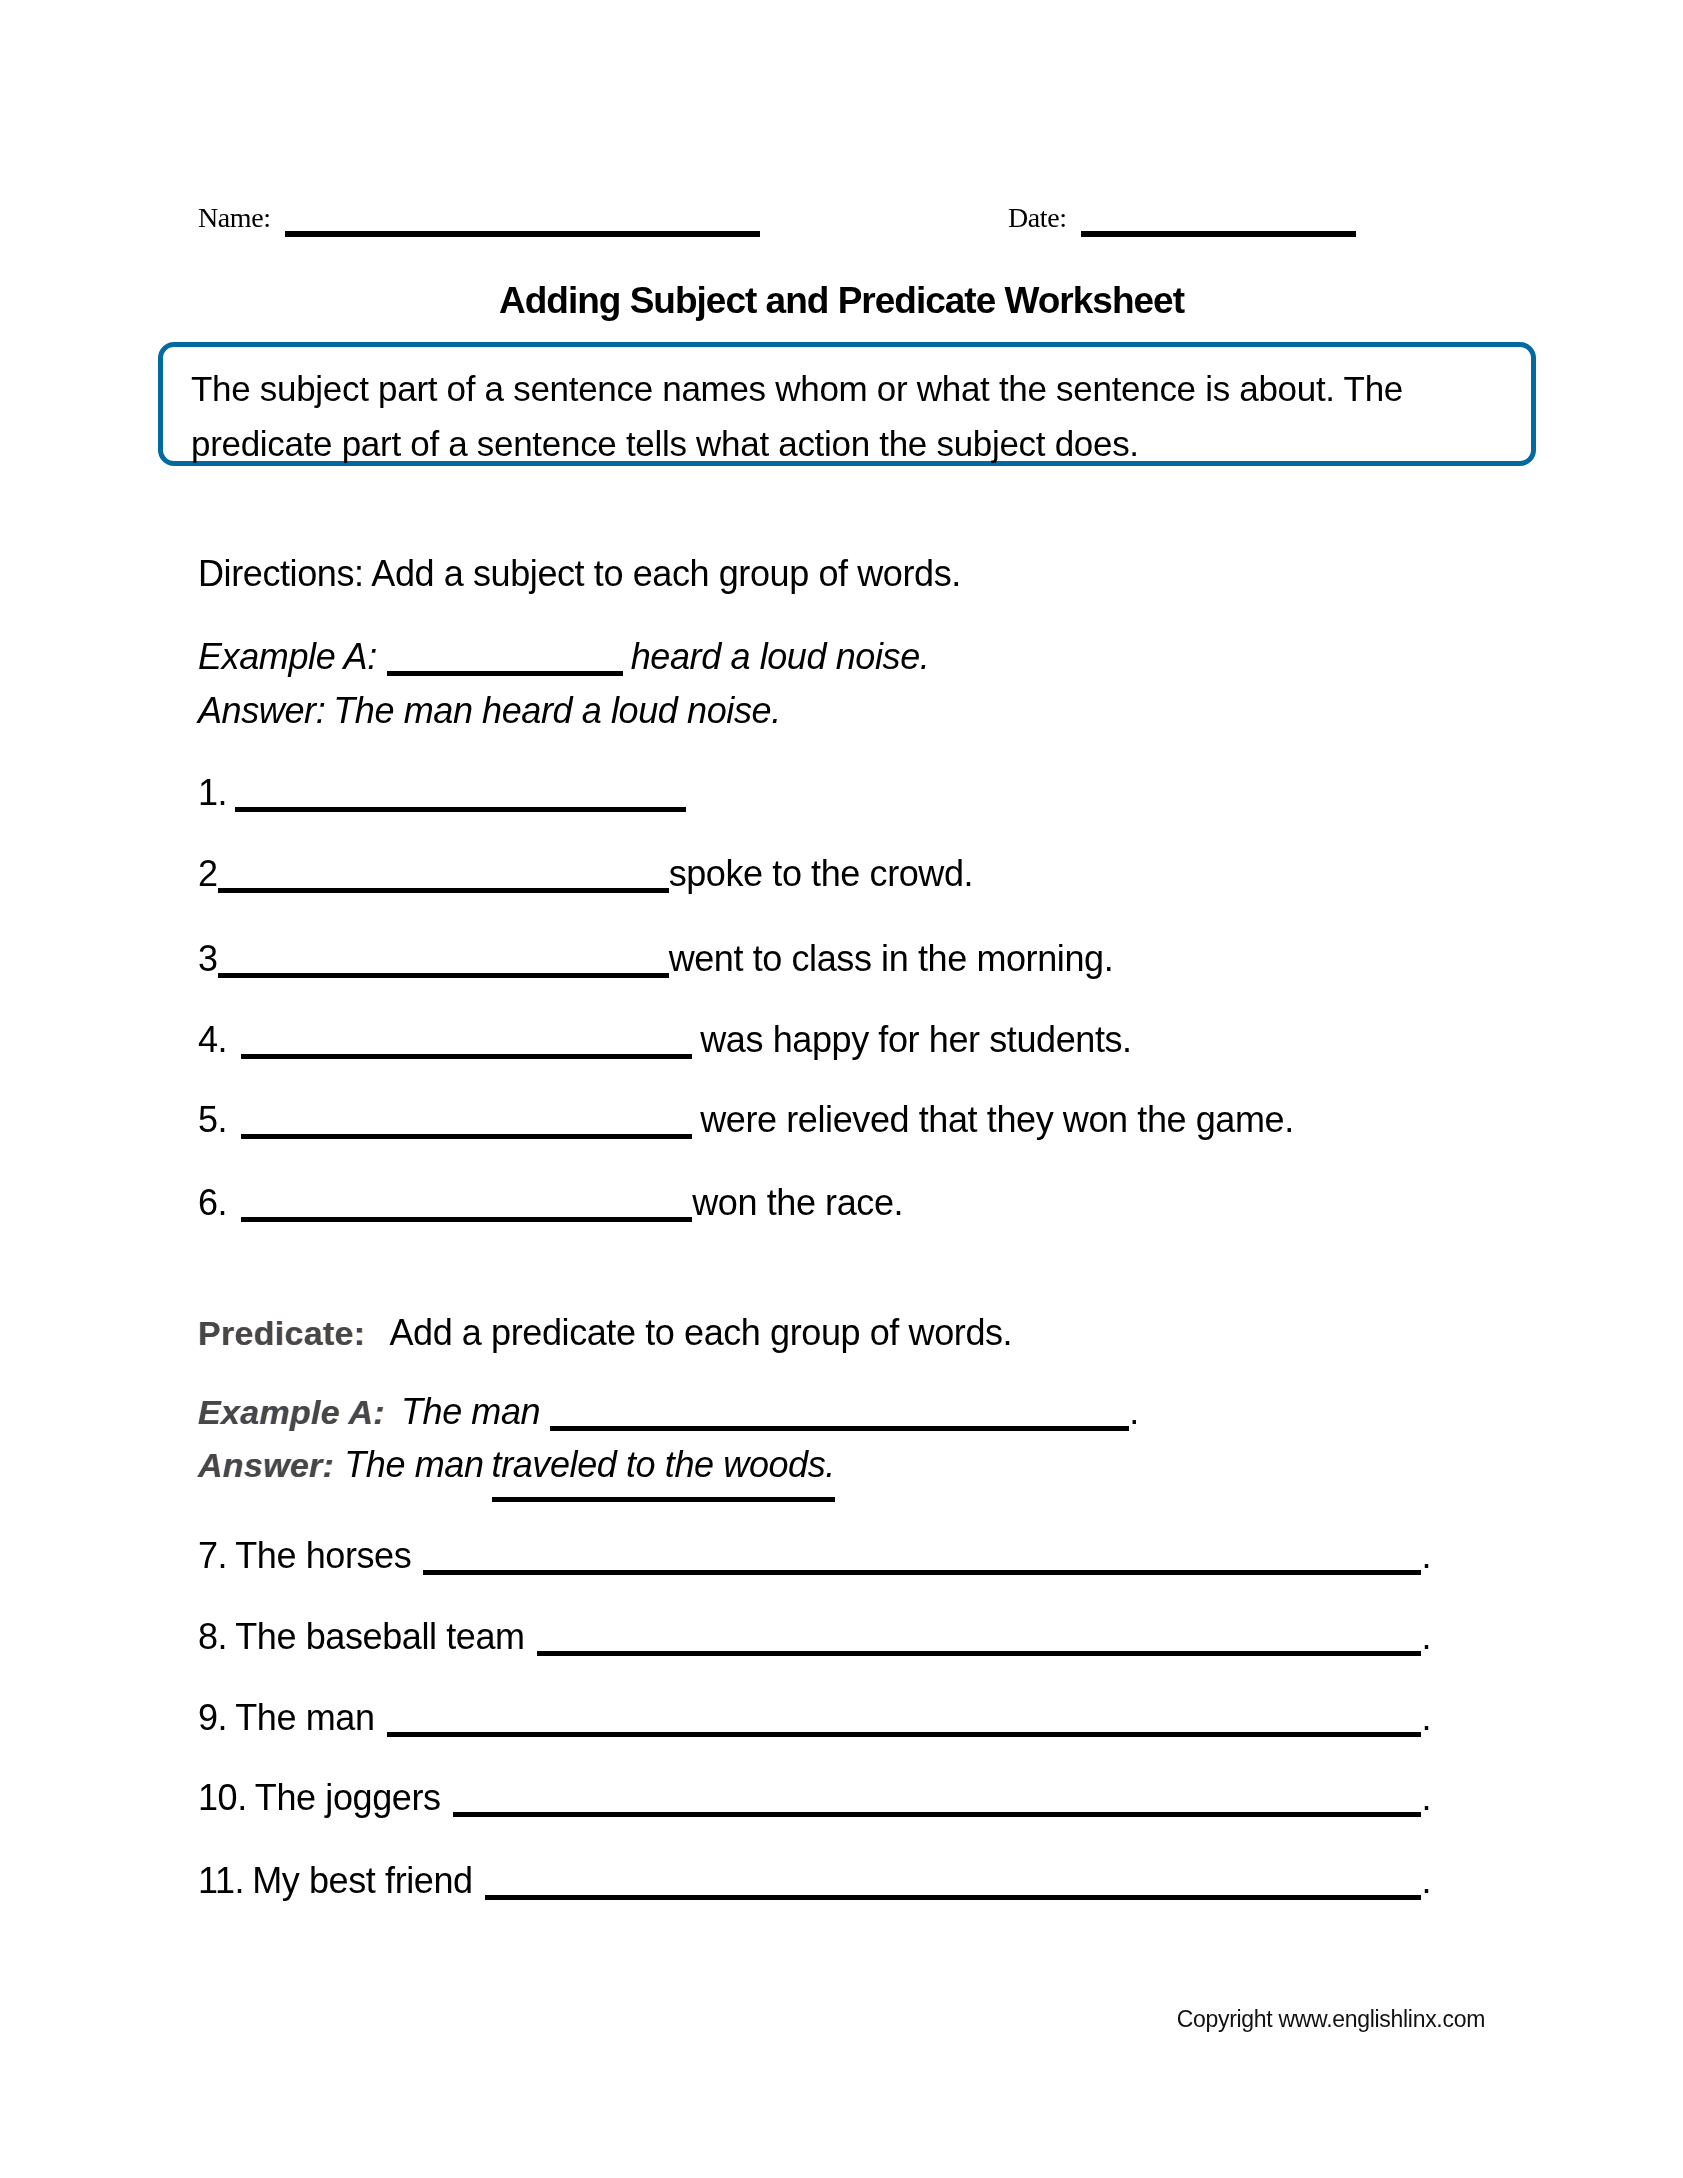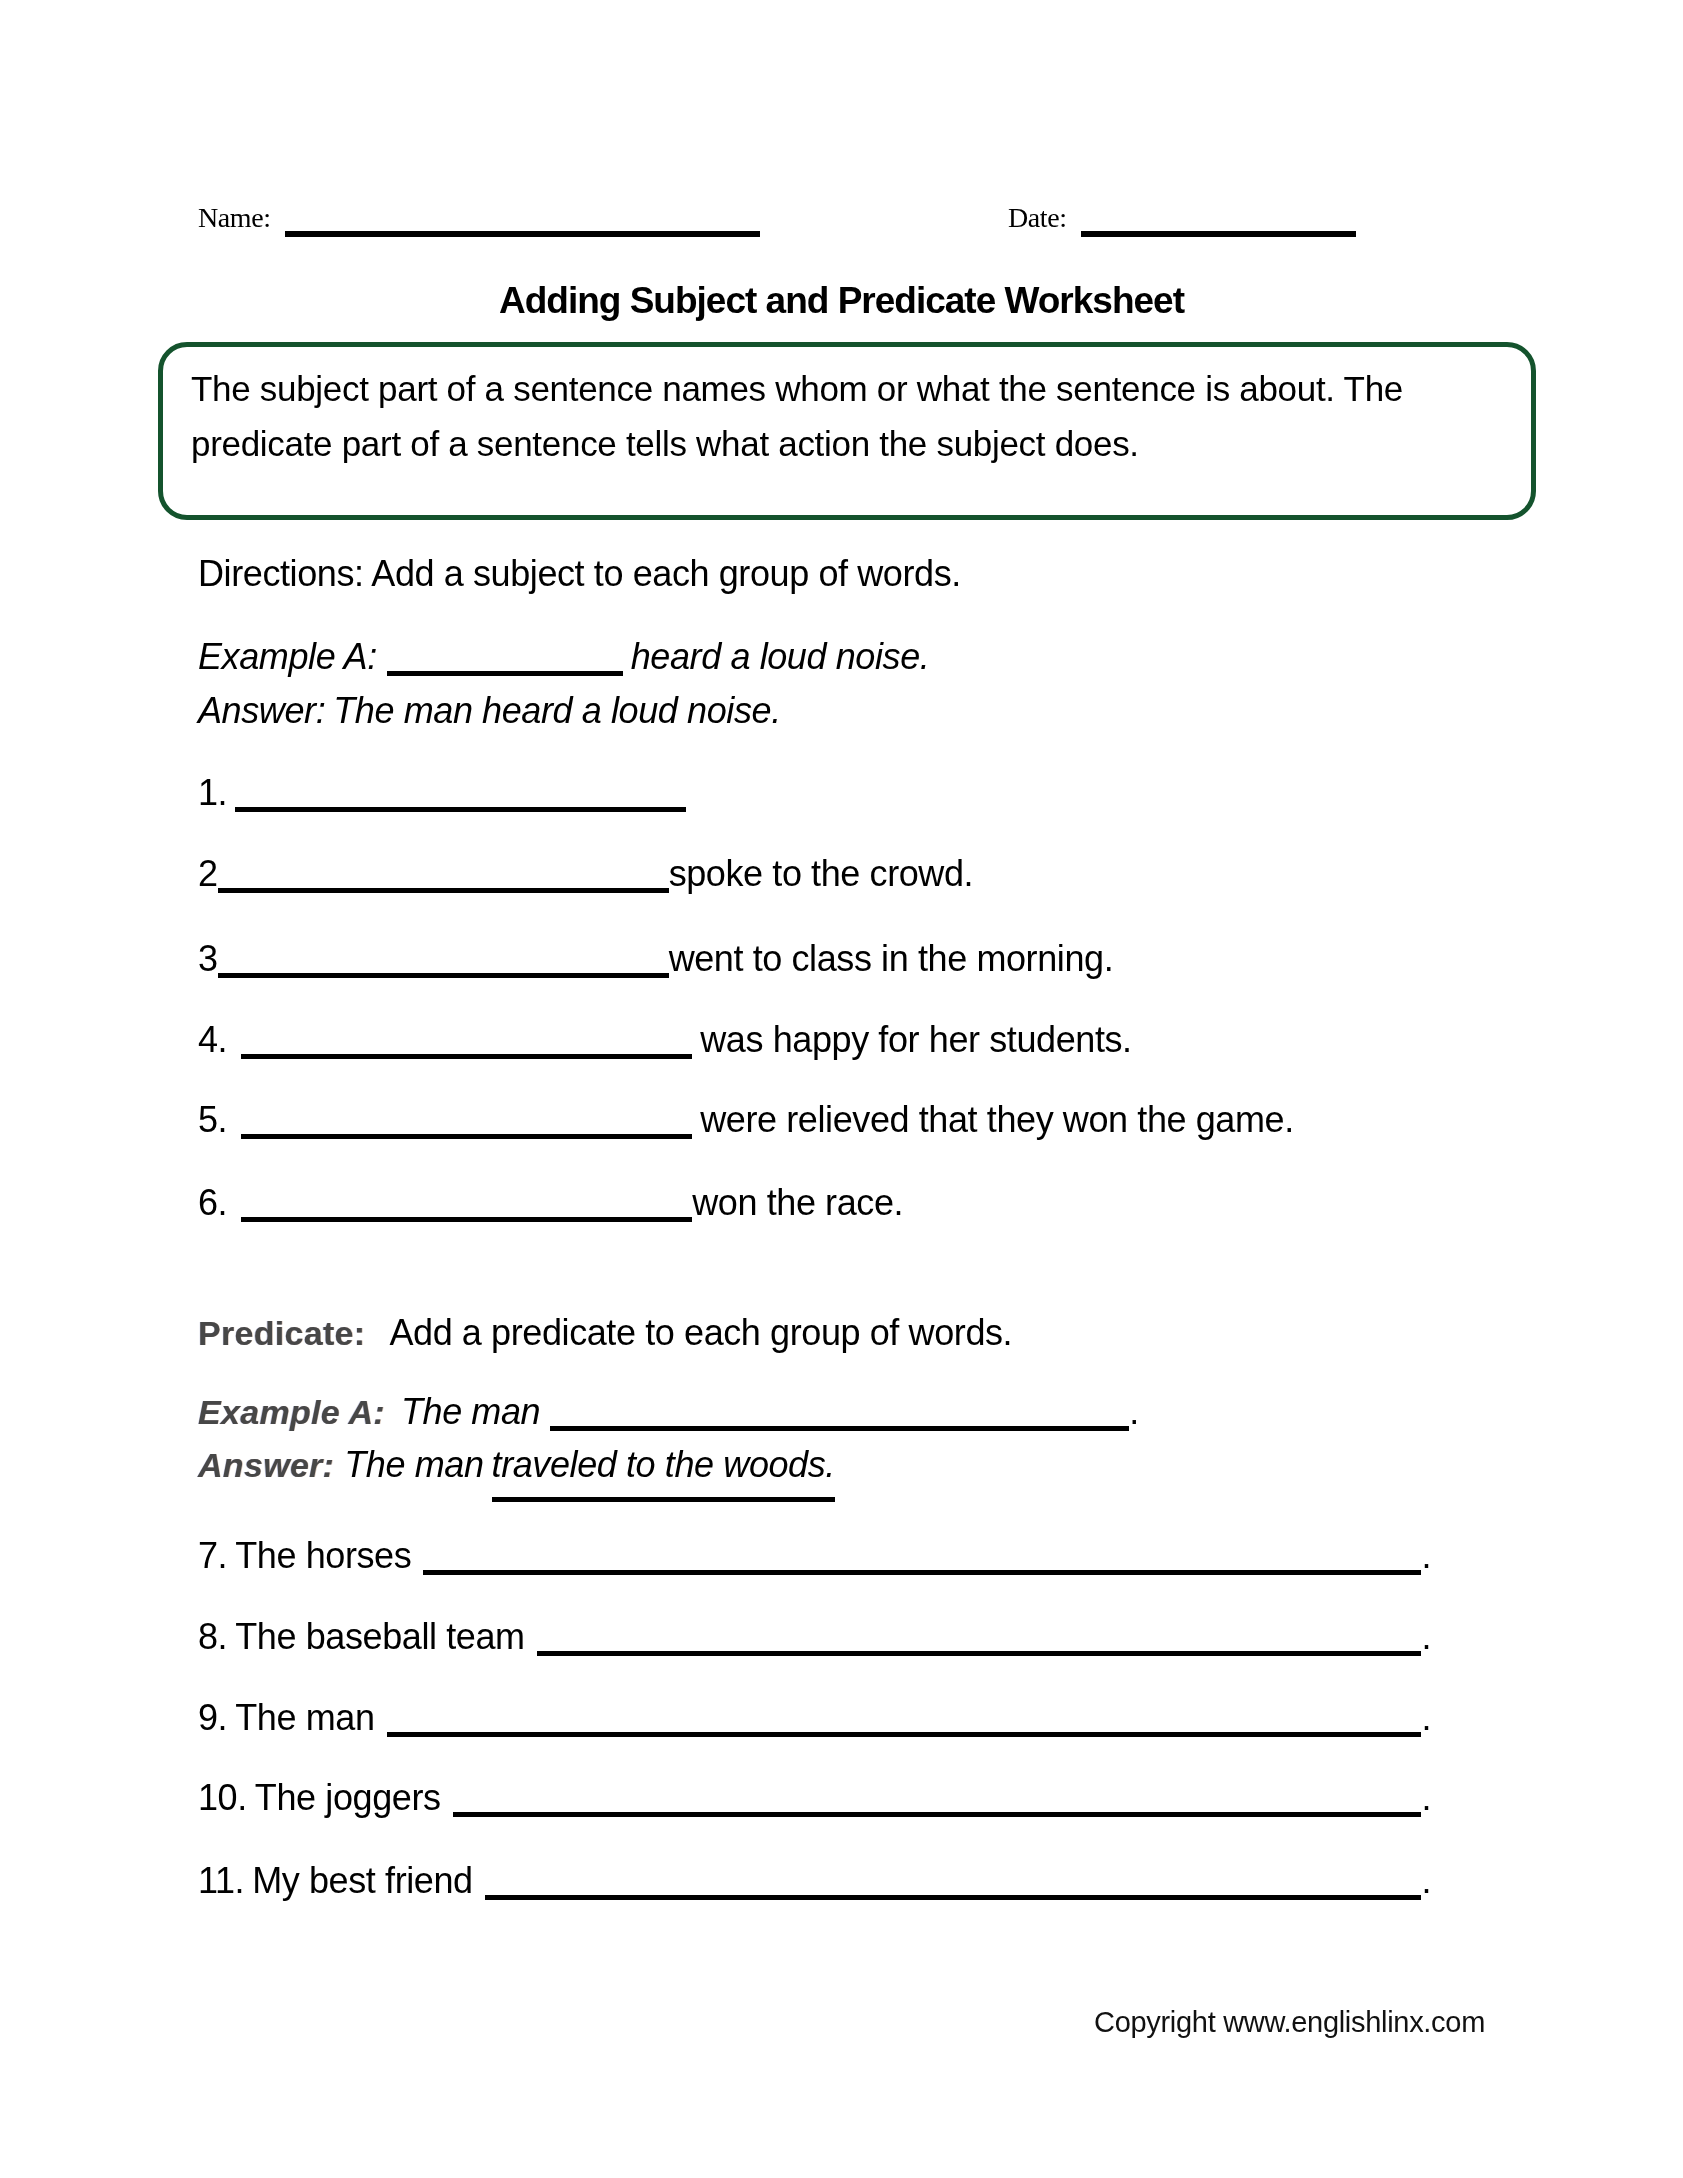--- a/index.html
+++ b/index.html
@@ -40,24 +40,24 @@
   .gap{margin-left:8px;}
   .mr8{margin-right:8px;}
   .mr14{margin-right:14px;}
   .title{
     position:absolute;left:0;right:0;top:280px;
     text-align:center;
     font-size:37px;font-weight:bold;letter-spacing:-1px;
   }
   .info-box{
     position:absolute;left:158px;top:342px;
-    width:1378px;height:178px;
+    width:1378px;height:124px;
     box-sizing:border-box;
-    border:5px solid #14532d;
-    border-radius:29px;
+    border:5px solid #0369a1;
+    border-radius:16px;
     padding:14px 28px 0 28px;
     font-size:35px;line-height:55px;letter-spacing:-0.3px;
     white-space:normal;
   }
   .info-box .txt{display:block;width:1277px;}
   
   .glabel{
     color:#474747;
     font-weight:bold;
     font-size:34px;
@@ -65,21 +65,21 @@
     text-shadow:0.6px 0 0 rgba(130,70,30,0.30), -0.6px 0 0 rgba(50,60,140,0.30);
   }
   .u{
     border-bottom:5px solid #000;
     padding-bottom:10px;
     text-align:right;
   }
   .fitem{width:1233px;}
   .copyright{
     position:absolute;right:198px;top:2006px;
-    font-size:29px;letter-spacing:-0.3px;color:#111;
+    font-size:23px;letter-spacing:-0.3px;color:#111;
   }
   
   .r-name{top:196px;}
   .r-date{top:196px;left:1008px;}
   .r-dir1{top:552px;}
   .r-ex1{top:635px;}
   .r-ans1{top:689px;}
   .r-it1{top:771px;}
   .r-it2{top:852px;}
   .r-it3{top:937px;}

